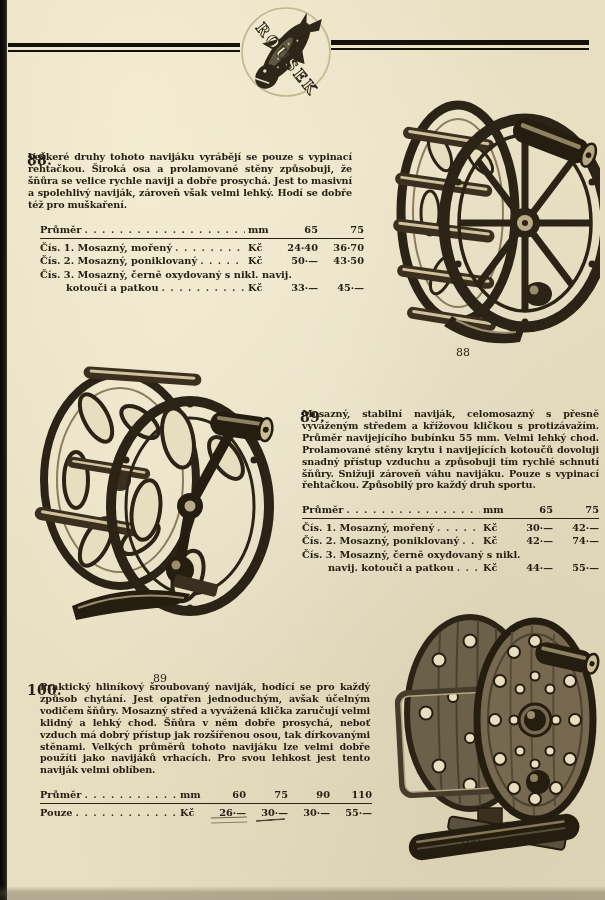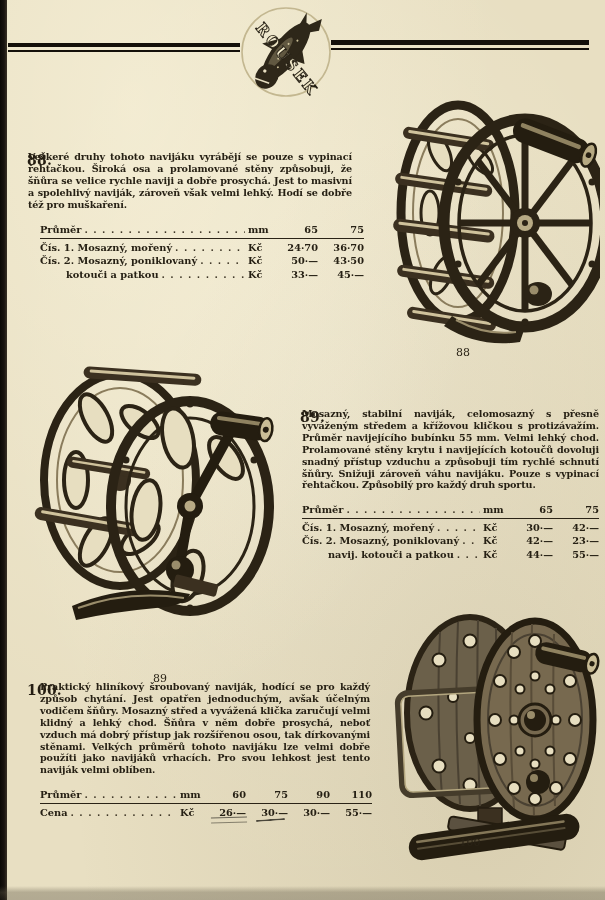--- a/index.html
+++ b/index.html
@@ -94,29 +94,32 @@
     <span class="lbl">Průměr</span>
     <span class="dots"></span>
     <span class="unit">mm</span>
     <span class="val">65</span>
     <span class="val">75</span>
   </div>
   <div class="trow">
     <span class="lbl">Čís. 1. Mosazný, mořený</span>
     <span class="dots"></span>
     <span class="unit">Kč</span>
-    <span class="val">24·70</span>
+    <span class="val">24·40</span>
     <span class="val">36·70</span>
   </div>
   <div class="trow">
     <span class="lbl">Čís. 2. Mosazný, poniklovaný</span>
     <span class="dots"></span>
     <span class="unit">Kč</span>
     <span class="val">50·—</span>
     <span class="val">43·50</span>
+  </div>
+  <div class="trow">
+    <span class="lbl">Čís. 3. Mosazný, černě oxydovaný s nikl. navij.</span>
   </div>
   <div class="trow">
     <span class="lbl lbl-indent">kotouči a patkou</span>
     <span class="dots"></span>
     <span class="unit">Kč</span>
     <span class="val">33·—</span>
     <span class="val">45·—</span>
   </div>
 </div>
 
@@ -195,21 +198,24 @@
     <span class="dots"></span>
     <span class="unit">Kč</span>
     <span class="val">30·—</span>
     <span class="val">42·—</span>
   </div>
   <div class="trow">
     <span class="lbl">Čís. 2. Mosazný, poniklovaný</span>
     <span class="dots"></span>
     <span class="unit">Kč</span>
     <span class="val">42·—</span>
-    <span class="val">23·—</span>
+    <span class="val">74·—</span>
+  </div>
+  <div class="trow">
+    <span class="lbl">Čís. 3. Mosazný, černě oxydovaný s nikl.</span>
   </div>
   <div class="trow">
     <span class="lbl lbl-indent">navij. kotouči a patkou</span>
     <span class="dots"></span>
     <span class="unit">Kč</span>
     <span class="val">44·—</span>
     <span class="val">55·—</span>
   </div>
 </div>
 
@@ -271,21 +277,21 @@
   <div class="trow thead">
     <span class="lbl">Průměr</span>
     <span class="dots"></span>
     <span class="unit">mm</span>
     <span class="val val4">60</span>
     <span class="val val4">75</span>
     <span class="val val4">90</span>
     <span class="val val4">110</span>
   </div>
   <div class="trow">
-    <span class="lbl">Cena</span>
+    <span class="lbl">Pouze</span>
     <span class="dots"></span>
     <span class="unit">Kč</span>
     <span class="val val4 pm pm-double">26·—</span>
     <span class="val val4 pm pm-single">30·—</span>
     <span class="val val4">30·—</span>
     <span class="val val4">55·—</span>
   </div>
 </div>
 
 <svg style="left:392px; top:610px;" width="210" height="258" viewBox="0 0 210 258">

